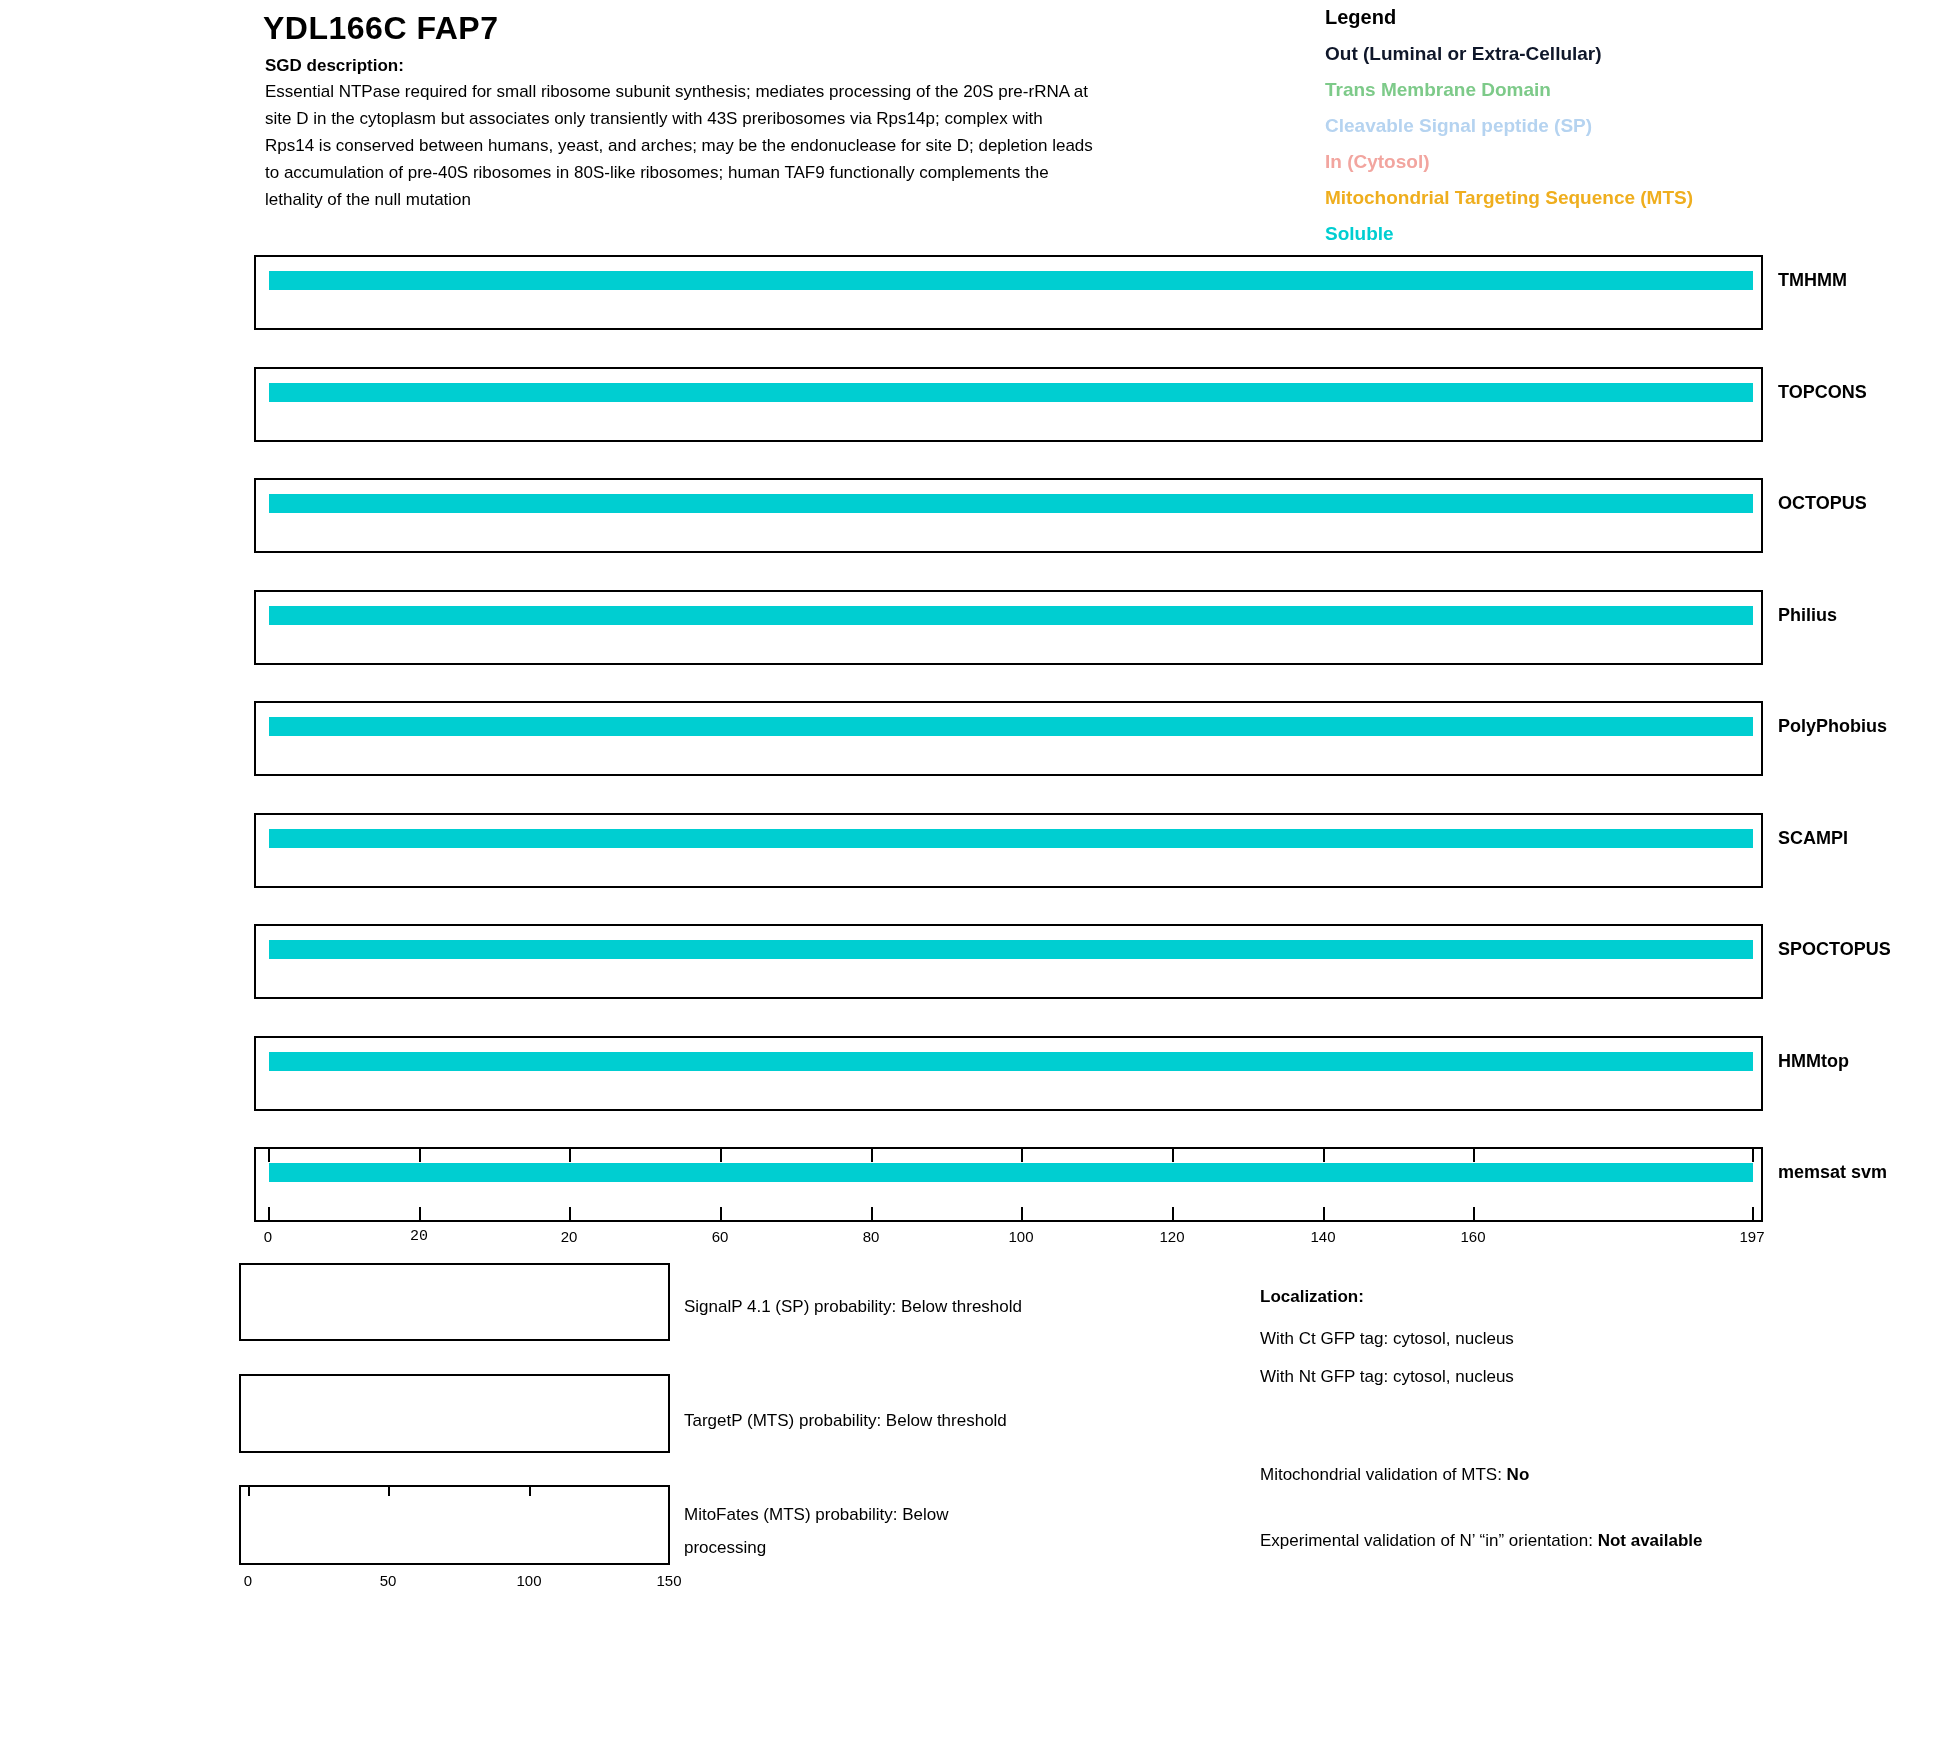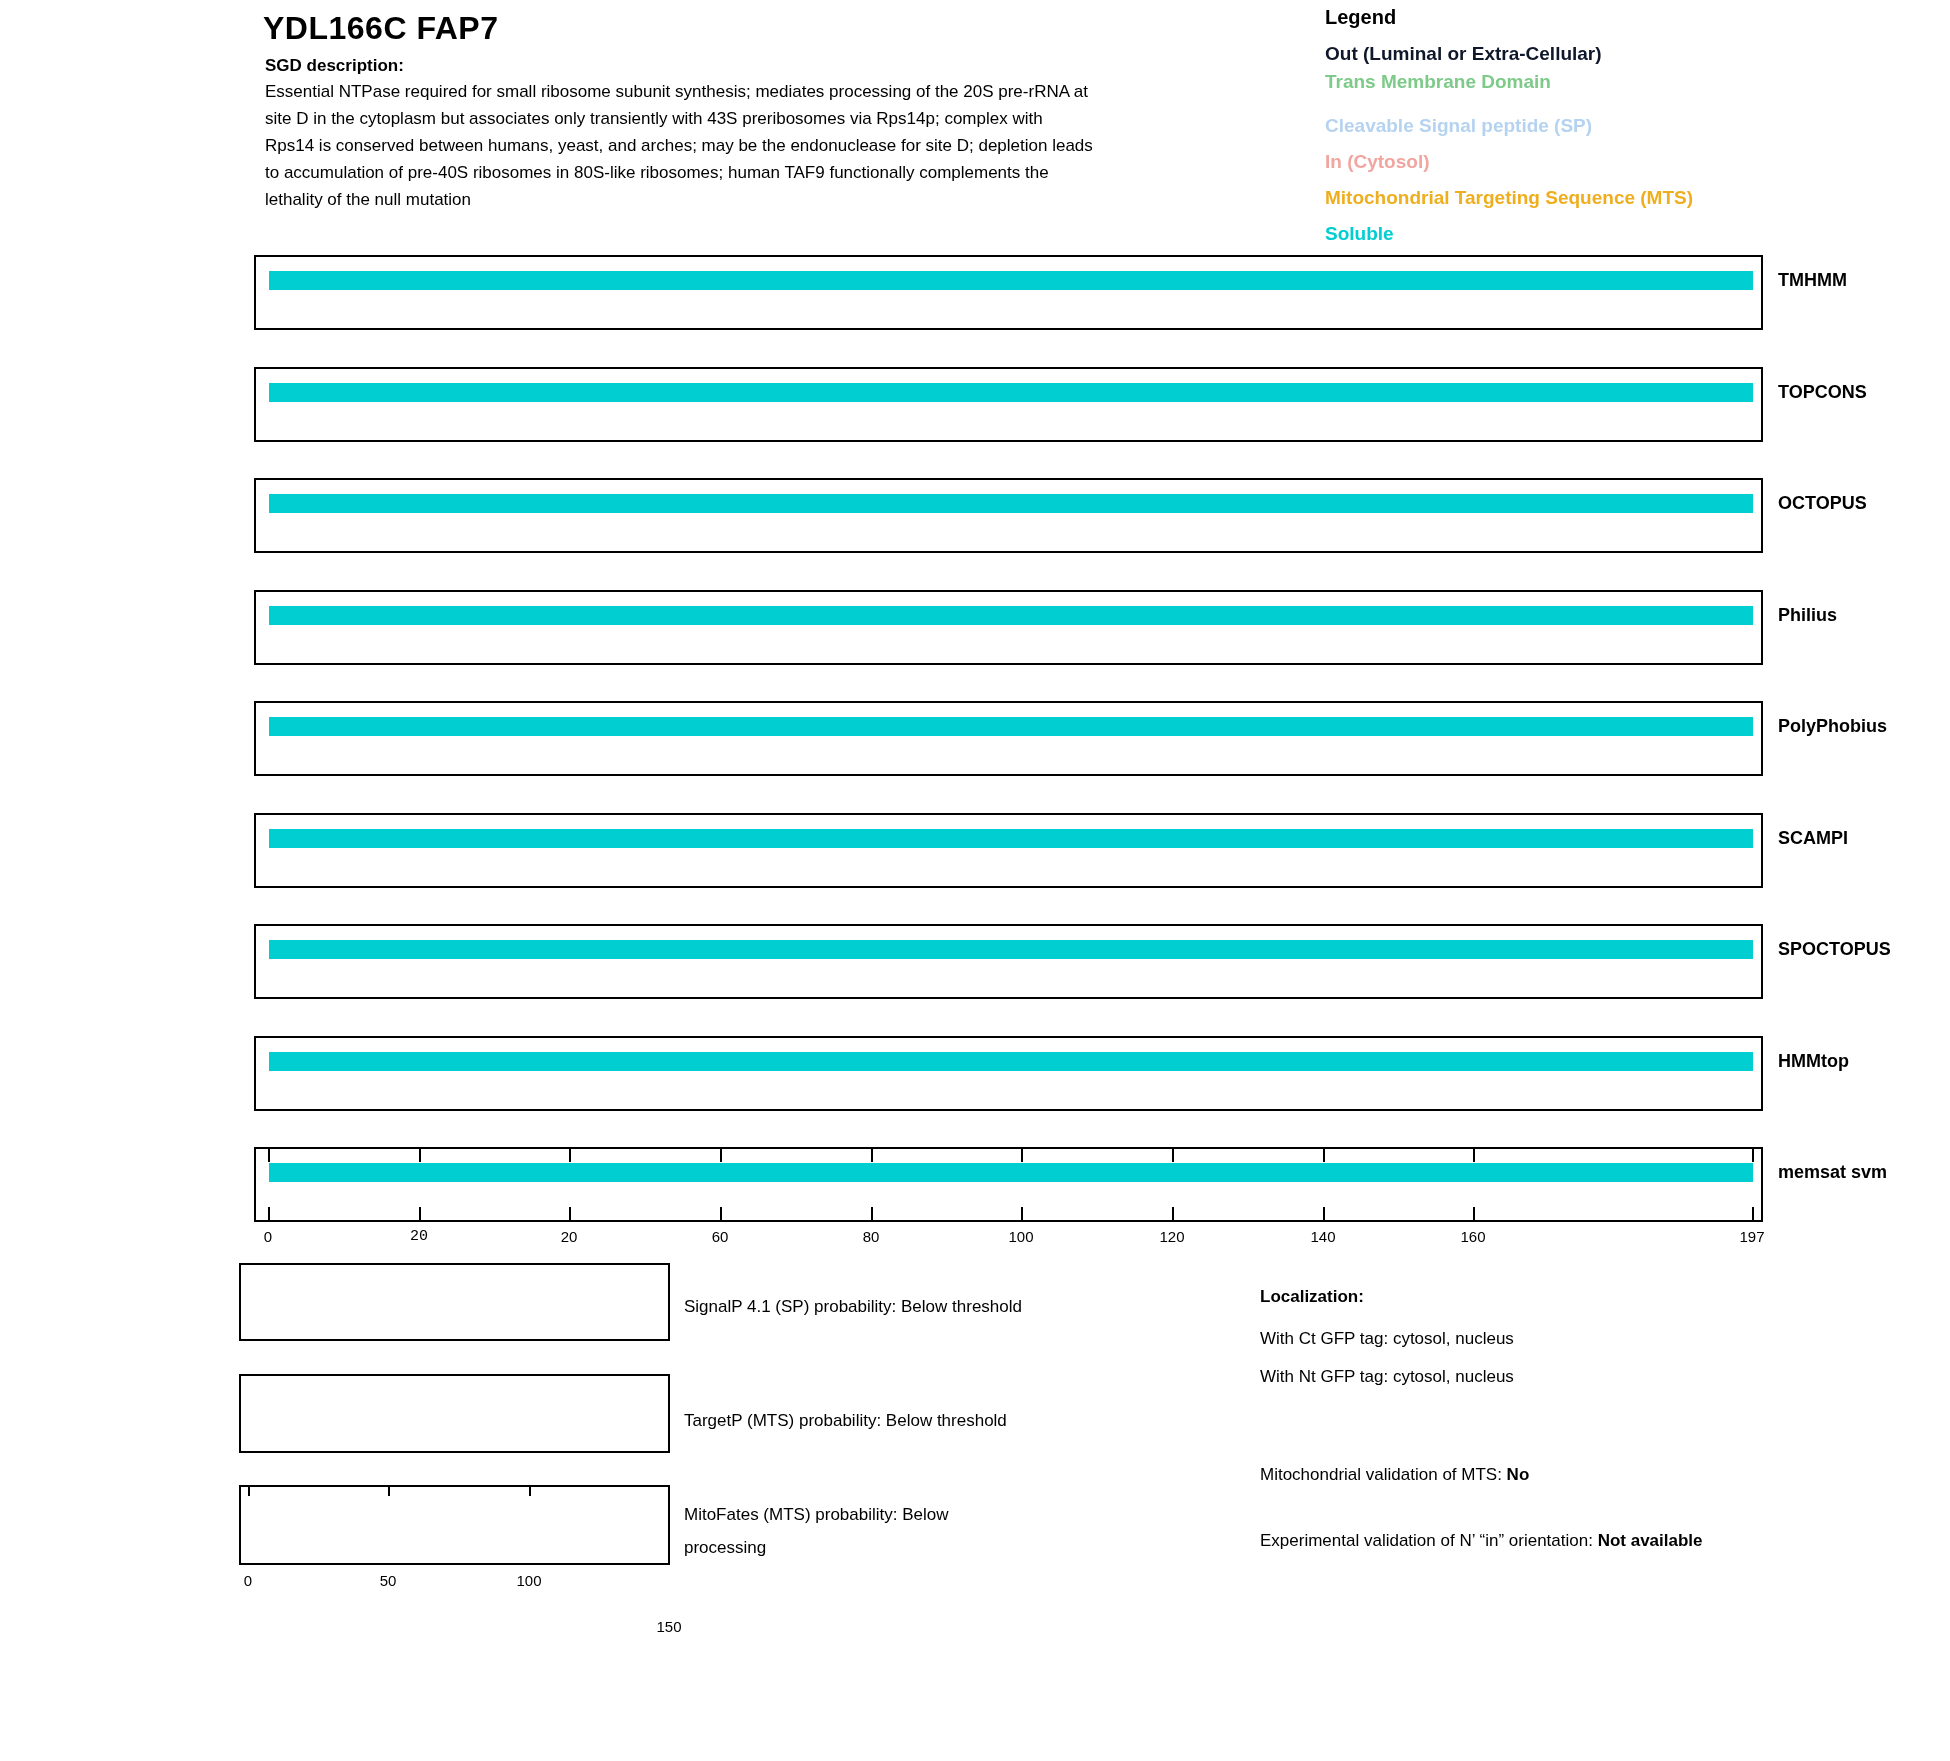--- a/index.html
+++ b/index.html
@@ -36,21 +36,21 @@
       <div class="abs sgd-line" style="top: 78px;">Essential NTPase required for small ribosome subunit synthesis; mediates processing of the 20S pre-rRNA at</div>
       <div class="abs sgd-line" style="top: 105px;">site D in the cytoplasm but associates only transiently with 43S preribosomes via Rps14p; complex with</div>
       <div class="abs sgd-line" style="top: 132px;">Rps14 is conserved between humans, yeast, and arches; may be the endonuclease for site D; depletion leads</div>
       <div class="abs sgd-line" style="top: 159px;">to accumulation of pre-40S ribosomes in 80S-like ribosomes; human TAF9 functionally complements the</div>
       <div class="abs sgd-line" style="top: 186px;">lethality of the null mutation</div>
     </div>
 
   <div class="abs legend-title">Legend</div>
   <div id="legend-items">
       <div class="abs legend-item" style="top: 40px; color: #0f172a;">Out (Luminal or Extra-Cellular)</div>
-      <div class="abs legend-item" style="top: 68px; color: rgb(125, 202, 137);">Trans Membrane Domain</div>
+      <div class="abs legend-item" style="top: 76px; color: rgb(125, 202, 137);">Trans Membrane Domain</div>
       <div class="abs legend-item" style="top: 112px; color: rgb(181, 211, 240);">Cleavable Signal peptide (SP)</div>
       <div class="abs legend-item" style="top: 148px; color: rgb(242, 165, 159);">In (Cytosol)</div>
       <div class="abs legend-item" style="top: 184px; color: rgb(239, 174, 30);">Mitochondrial Targeting Sequence (MTS)</div>
       <div class="abs legend-item" style="top: 220px; color: rgb(0, 206, 209);">Soluble</div>
     </div>
 
   <div id="tracks">
       <div class="abs track-box" style="left: 254px; top: 255px; width: 1509px; height: 75px;"></div>
       <div class="abs track-bar" style="left: 269px; top: 271px; width: 1484px; height: 19px; background: rgb(0, 206, 209);"></div>
       <div class="abs track-label" style="left: 1778px; top: 271px; line-height: 19px;">TMHMM</div>
@@ -118,21 +118,21 @@
       <div class="abs prob-box" style="left: 239px; top: 1374px; width: 431px; height: 79px;"></div>
       <div class="abs prob-label" style="left: 684px; top: 1404px; width: 560px;">TargetP (MTS) probability: Below threshold</div>
       <div class="abs prob-box" style="left: 239px; top: 1485px; width: 431px; height: 80px;"></div>
       <div class="abs prob-label" style="left: 684px; top: 1498px; width: 340px;">MitoFates (MTS) probability: Below processing</div>
       <div class="abs tick" style="left: 248px; top: 1487px; height: 9px;"></div>
       <div class="abs tick-label" style="left: 248px; top: 1572px;">0</div>
       <div class="abs tick" style="left: 388px; top: 1487px; height: 9px;"></div>
       <div class="abs tick-label" style="left: 388px; top: 1572px;">50</div>
       <div class="abs tick" style="left: 529px; top: 1487px; height: 9px;"></div>
       <div class="abs tick-label" style="left: 529px; top: 1572px;">100</div>
-      <div class="abs tick-label" style="left: 669px; top: 1572px; margin-top: 46px;">150</div>
+      <div class="abs tick-label" style="left: 669px; top: 1572px;">150</div>
     </div>
 
   <div id="localization">
     <div class="abs loc loc-heading" style="top:1280px;">Localization:</div>
     <div class="abs loc" style="top:1322px;">With Ct GFP tag: cytosol, nucleus</div>
     <div class="abs loc" style="top:1360px;">With Nt GFP tag: cytosol, nucleus</div>
     <div class="abs loc" style="top:1458px;"><span>Mitochondrial validation of MTS: </span><b>No</b></div>
     <div class="abs loc" style="top:1524px;width:460px;"><span>Experimental validation of N’ “in” orientation: </span><b>Not available</b></div>
   </div>
 

